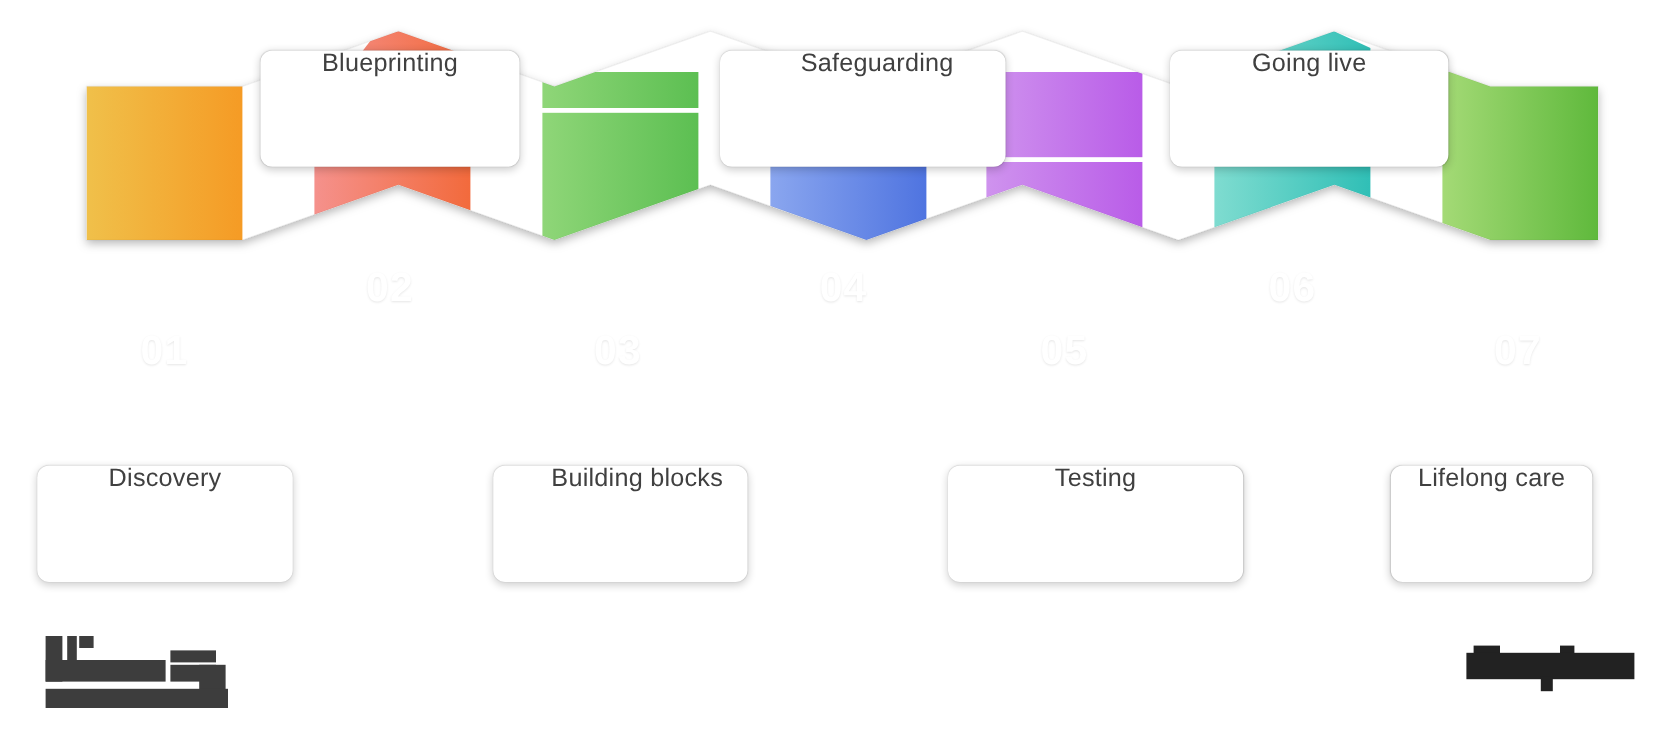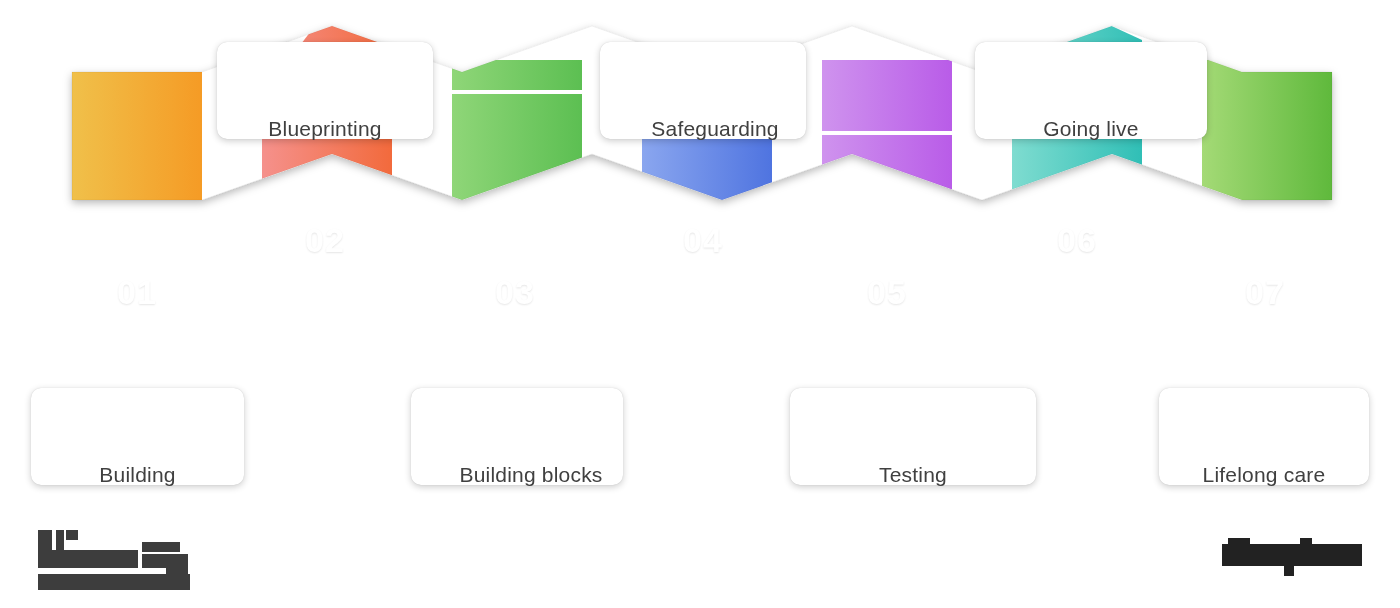--- a/index.html
+++ b/index.html
@@ -12,21 +12,21 @@
     position:relative;
   }
   #stage{position:absolute;left:0;top:0;width:1400px;height:608px;}
 
   
   .card{
     position:absolute;
     background:#ffffff;
     border-radius:10px;
     box-shadow:0 2px 7px rgba(0,0,0,0.20), 0 0 1px rgba(0,0,0,0.18);
-    display:flex;align-items:flex-end;justify-content:center;
+    display:flex;align-items:flex-start;justify-content:center;
     box-sizing:border-box;
     z-index:6;
   }
   .card-label{
     font-size:21px;
     color:#404040;
     font-weight:400;
     letter-spacing:.2px;
     white-space:nowrap;
     line-height:1;
@@ -154,41 +154,41 @@
   <span class="step-num" style="left:515px;top:292px;">03</span>
   <span class="step-num" style="left:703px;top:240px;">04</span>
   <span class="step-num" style="left:887px;top:292px;">05</span>
   <span class="step-num" style="left:1077px;top:240px;">06</span>
   <span class="step-num" style="left:1265px;top:292px;">07</span>
 
   <div class="card" style="left:217px;top:42px;width:216px;height:97px;">
     <span class="card-label">Blueprinting</span>
   </div>
 
-  <div class="card" style="left:600px;top:42px;width:206px;height:97px;padding-left:24px;">
+  <div class="card" style="left:600px;top:42px;width:238px;height:97px;padding-left:24px;">
     <span class="card-label">Safeguarding</span>
   </div>
 
   <div class="card" style="left:975px;top:42px;width:232px;height:97px;">
     <span class="card-label">Going live</span>
   </div>
 
   <div class="card" style="left:31px;top:388px;width:213px;height:97px;">
-    <span class="card-label">Building</span>
+    <span class="card-label">Discovery</span>
   </div>
 
   <div class="card" style="left:411px;top:388px;width:212px;height:97px;padding-left:28px;">
     <span class="card-label">Building blocks</span>
   </div>
 
   <div class="card" style="left:790px;top:388px;width:246px;height:97px;">
     <span class="card-label">Testing</span>
   </div>
 
-  <div class="card" style="left:1159px;top:388px;width:210px;height:97px;">
+  <div class="card" style="left:1159px;top:388px;width:168px;height:97px;">
     <span class="card-label">Lifelong care</span>
   </div>
 
   <div id="footer-left">
     <div class="redact-block" style="left:0px;top:0px;width:14px;height:38px;"></div>
     <div class="redact-block" style="left:18px;top:0px;width:8px;height:22px;"></div>
     <div class="redact-block" style="left:28px;top:0px;width:12px;height:10px;"></div>
     <div class="redact-block" style="left:0px;top:20px;width:100px;height:18px;"></div>
     <div class="redact-block" style="left:104px;top:12px;width:38px;height:10px;"></div>
     <div class="redact-block" style="left:104px;top:24px;width:38px;height:14px;"></div>

